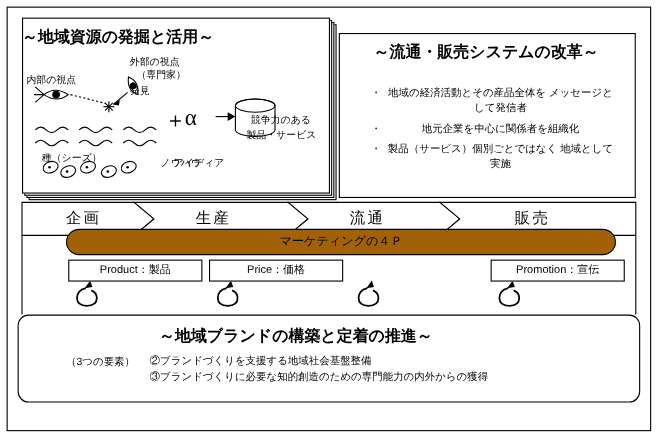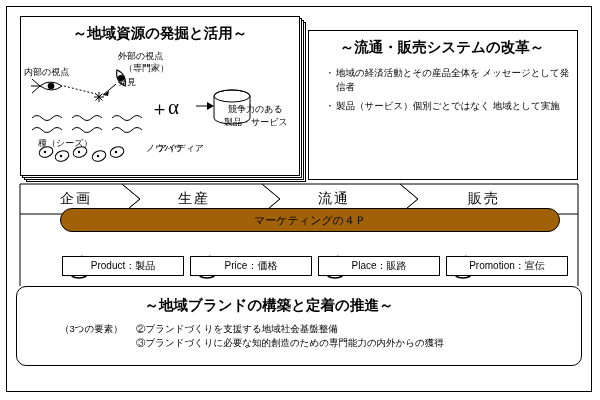--- a/index.html
+++ b/index.html
@@ -37,21 +37,20 @@
   
   #left-stack-back3 { left: 26px; top: 22px; width: 280px; height: 160px; }
   #left-stack-back2 { left: 24px; top: 20px; width: 280px; height: 160px; }
   #left-stack-back1 { left: 22px; top: 18px; width: 280px; height: 160px; }
   #left-panel { left: 20px; top: 16px; width: 280px; height: 160px; }
   #left-title {
     position: absolute;
     left: 20px;
     top: 24px;
     width: 280px;
-    text-align: center;
     font-size: 14.5px;
     font-weight: bold;
   }
 
   
   #right-panel {
     left: 308px;
     top: 30px;
     width: 270px;
     height: 150px;
@@ -78,21 +77,21 @@
     list-style: none;
     position: relative;
     padding-left: 10px;
   }
   #right-bullets li:before {
     content: "\30FB";
     position: absolute;
     left: -1px;
     top: 0;
   }
-  #right-bullets ul { margin: 0; padding: 0; }
+  #right-bullets ul { margin: 12px; padding: 0; text-align: center; }
 
   
   .tiny-label {
     position: absolute;
     font-size: 9px;
     white-space: nowrap;
   }
   #alpha {
     position: absolute;
     left: 168px;
@@ -134,21 +133,20 @@
     position: absolute;
     top: 236px;
     width: 122px;
     height: 20px;
     border: 1px solid #000;
     box-sizing: border-box;
     background: #fff;
     text-align: center;
     font-size: 10px;
     line-height: 18px;
-    margin-top: 20px;
   }
   #pbox0 { left: 62px; }
   #pbox1 { left: 190px; }
   #pbox2 { left: 318px; }
   #pbox3 { left: 446px; }
 
   
   #bottom-panel {
     left: 16px;
     top: 286px;
@@ -290,30 +288,30 @@
   <div class="chev-label" style="left:178px; top:190px;">生産</div>
   <div class="chev-label" style="left:318px; top:190px;">流通</div>
   <div class="chev-label" style="left:468px; top:190px;">販売</div>
 
   <div class="panel" id="right-panel"></div>
   <div id="right-title">～流通・販売システムの改革～</div>
   <div id="right-bullets">
     <ul>
       <li><span>地域の経済活動とその産品全体を
 メッセージとして発信者</span></li>
+      <li><span>地元企業を中心に関係者を組織化</span></li>
       <li><span>製品（サービス）個別ごとではなく
 地域として実施</span></li>
     </ul>
   </div>
 
   <div id="p4bar">マーケティングの４Ｐ</div>
 
   <div class="pbox" id="pbox0">Product：製品</div>
   <div class="pbox" id="pbox1">Price：価格</div>
-  <div class="pbox" id="pbox2">Place：販路</div>
   <div class="pbox" id="pbox3">Promotion：宣伝</div>
 
   <div class="panel" id="bottom-panel"></div>
   <div id="bottom-title">～地域ブランドの構築と定着の推進～</div>
   <div id="bottom-prefix">（3つの要素）</div>
   <div id="bottom-list">
     <div>②ブランドづくりを支援する地域社会基盤整備</div>
     <div>③ブランドづくりに必要な知的創造のための専門能力の内外からの獲得</div>
   </div>
 

